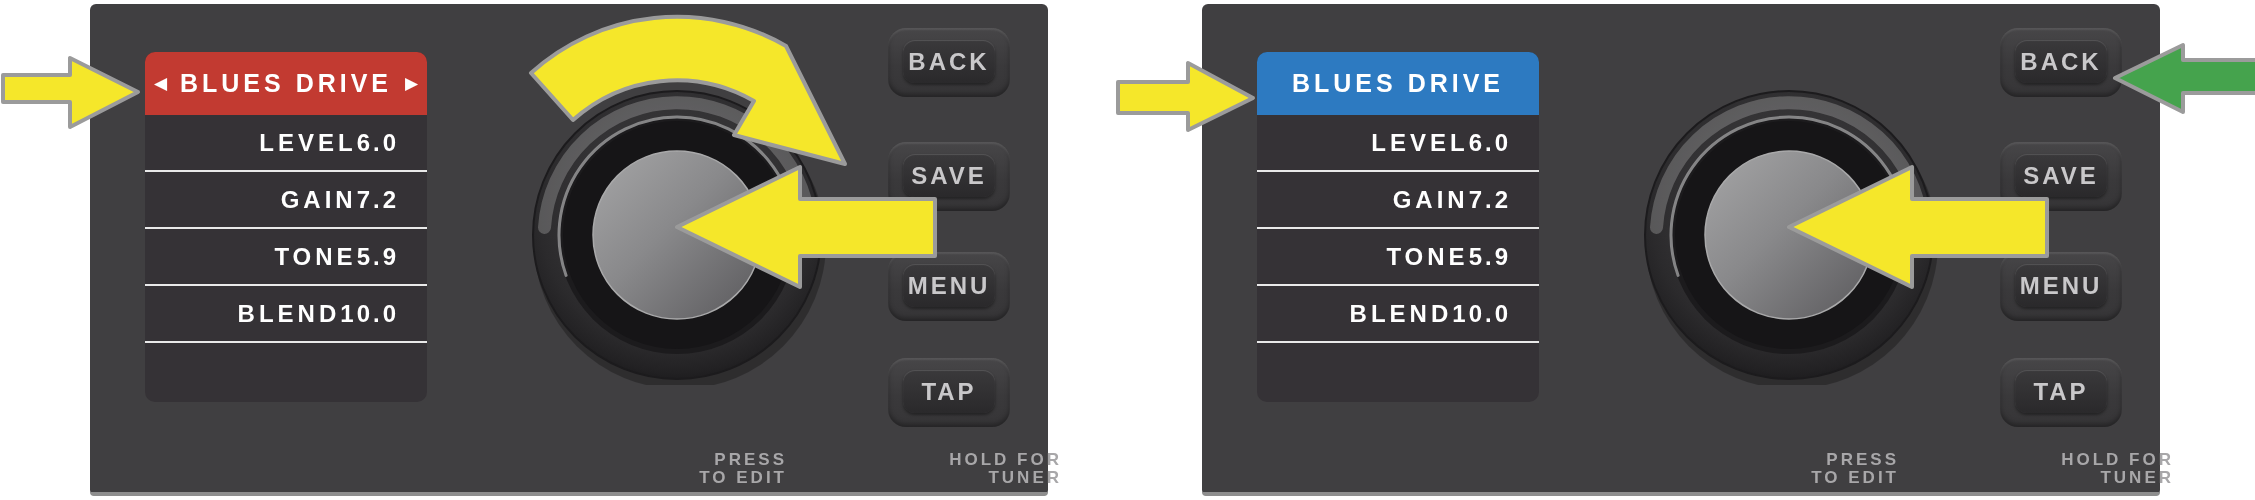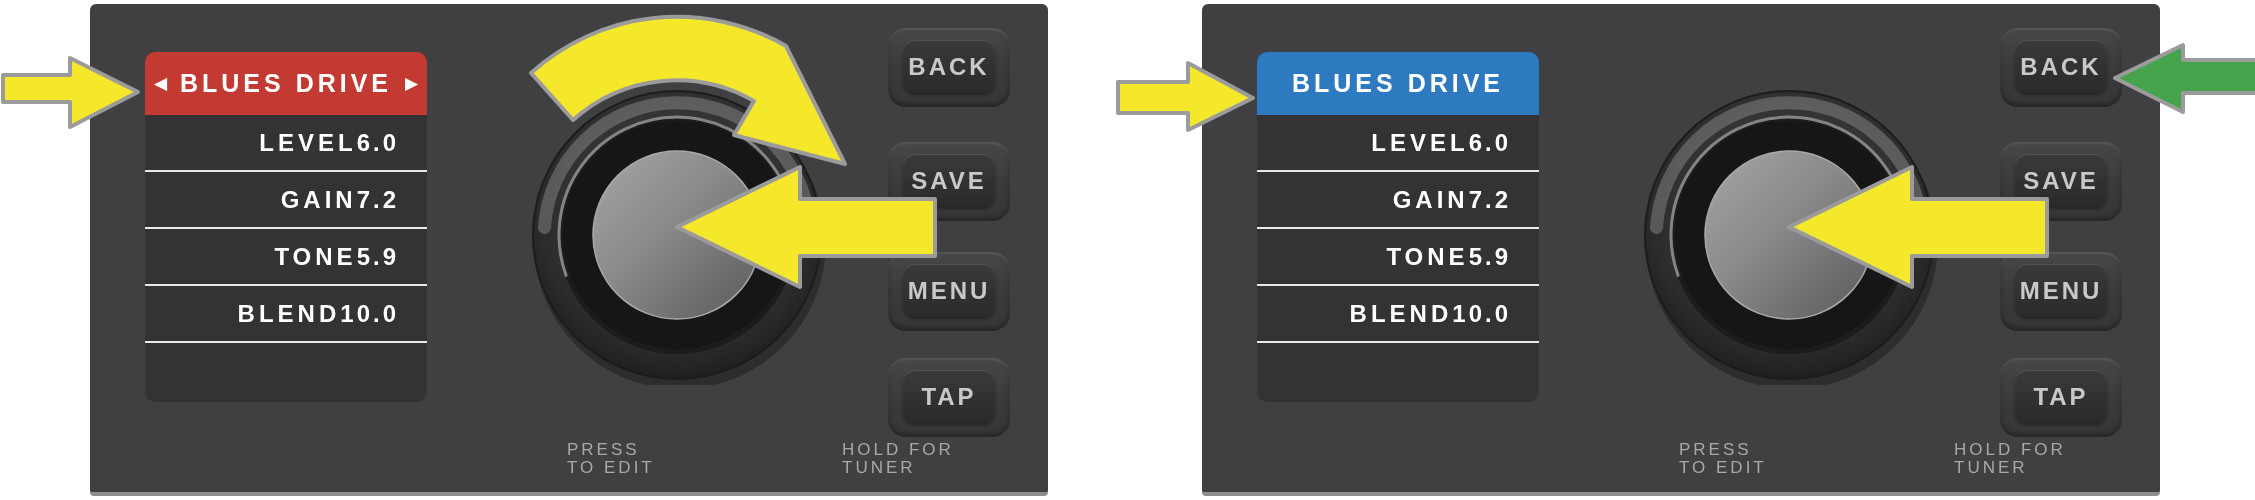--- a/index.html
+++ b/index.html
@@ -17,30 +17,30 @@
              font-family:"DejaVu Sans",sans-serif;}
   .nav-left{left:9px;} .nav-right{right:9px;}
   .param-row{height:55px;line-height:55px;border-bottom:2px solid #e9e9e9;display:flex;
              justify-content:flex-end;color:#ffffff;font-size:24px;font-weight:bold;
              letter-spacing:4px;}
   .param-row .p-label{padding-left:24px;}
   .param-row .p-value{padding-right:28px;letter-spacing:3px;}
   
   .knob{position:absolute;left:437px;top:81px;width:300px;height:300px;}
   
-  .btn-well{position:absolute;left:798px;width:122px;height:79px;border-radius:18px;
+  .btn-well{position:absolute;left:798px;width:122px;height:69px;border-radius:18px;
             background:linear-gradient(180deg,#474648 0%,#3a393b 55%,#363537 100%);
             box-shadow:inset 0 2px 2px rgba(255,255,255,.10), inset 0 -3px 5px rgba(0,0,0,.35);}
   .btn-cap{position:absolute;left:15px;right:15px;top:12px;bottom:14px;border-radius:12px;
            background:linear-gradient(180deg,#3a393b 0%,#2a292b 100%);
            box-shadow:0 2px 3px rgba(0,0,0,.38), inset 0 1px 1px rgba(255,255,255,.14);
            color:#c9c8ca;font-size:24px;font-weight:bold;letter-spacing:3px;text-align:center;
            display:flex;align-items:center;justify-content:center;cursor:pointer;}
-  .caption{position:absolute;width:220px;text-align:left;color:#a8a7a9;font-size:17px;
-           font-weight:normal;letter-spacing:3px;line-height:18px;top:437px;}
+  .caption{position:absolute;width:220px;text-align:right;color:#a8a7a9;font-size:17px;
+           font-weight:bold;letter-spacing:3px;line-height:18px;top:447px;}
   .caption-knob{left:477px;}
   .caption-tap{left:752px;}
   
   #annotations{position:absolute;left:0;top:0;pointer-events:none;}
   .annotation-arrow{stroke:#9b9b9b;stroke-width:4;stroke-linejoin:round;}
 </style>
 </head>
 <body>
 
 <svg width="0" height="0" style="position:absolute">

